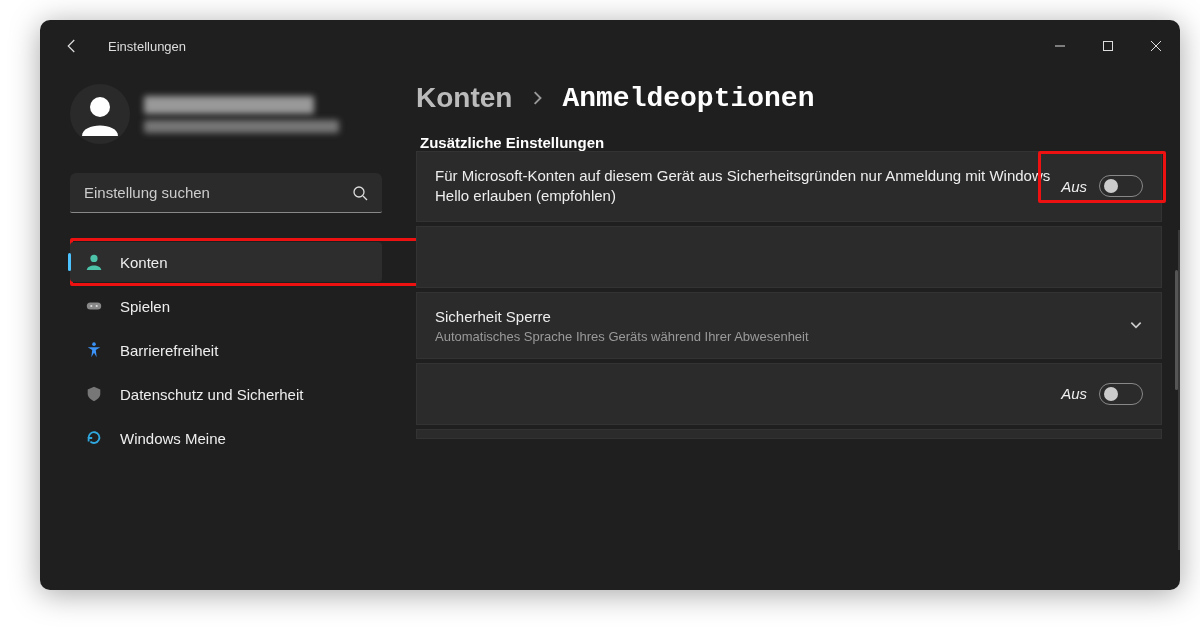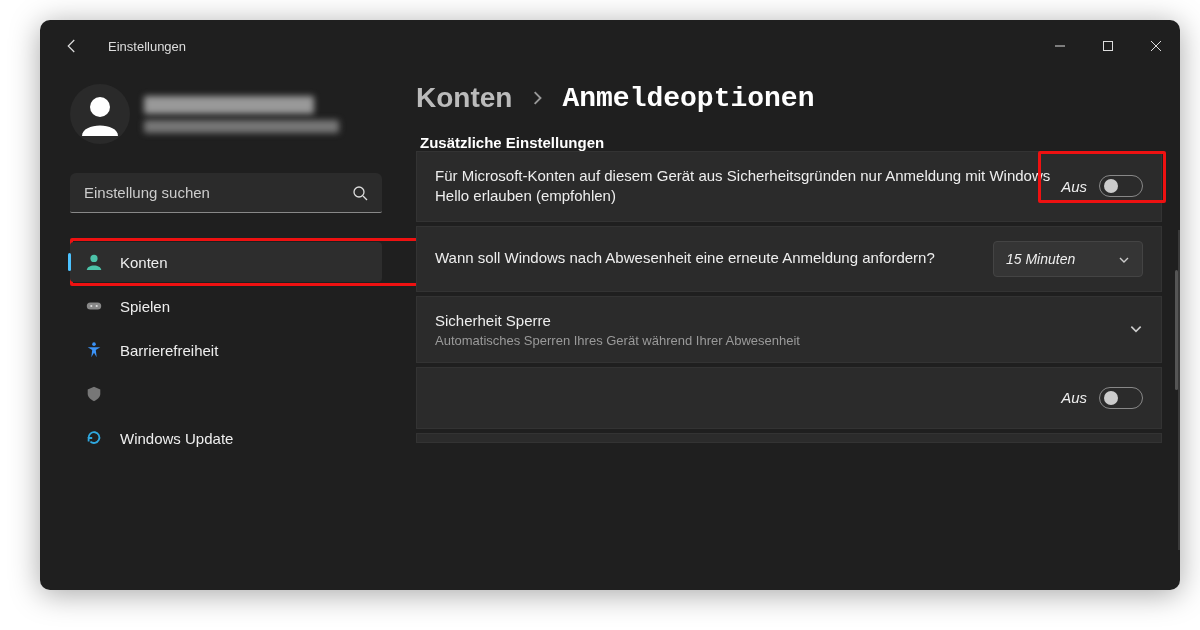--- a/index.html
+++ b/index.html
@@ -176,30 +176,31 @@
           </span>
           <span>Barrierefreiheit</span>
         </div>
 
         <div class="nav-item">
           <span class="nav-icon">
             <svg viewBox="0 0 20 20" width="18" height="18">
                 <path d="M10 2 L17 5 V10 C17 15 10 18 10 18 C10 18 3 15 3 10 V5 Z" fill="#777"></path>
               </svg>
           </span>
+          <span>Datenschutz und Sicherheit</span>
         </div>
 
         <div class="nav-item">
           <span class="nav-icon">
             <svg viewBox="0 0 20 20" width="18" height="18" fill="none" stroke="#2fa8e0" stroke-width="2">
                 <path d="M4 10 A6 6 0 1 1 6 14"></path>
                 <path d="M4 14 L4 10 L8 10"></path>
               </svg>
           </span>
-          <span>Windows Update</span>
+          <span>Windows Meine</span>
         </div>
       </div>
       <div class="scroll-track"></div>
     </div>
 
     <div class="main">
       <div class="breadcrumb">
         <span class="crumb-parent">Konten</span>
         <span class="crumb-sep">
           <svg viewBox="0 0 12 12" width="14" height="14" fill="none" stroke="#999" stroke-width="1.6">
@@ -220,39 +221,26 @@
             </div>
             <div class="card-right">
               <span class="toggle-label">Aus</span>
               <div class="toggle"></div>
             </div>
           </div>
           <div class="hl-toggle1"></div>
         </div>
 
         <div class="card">
-          <div class="card-text">
-            <span class="card-title">Wann soll Windows nach Abwesenheit eine erneute Anmeldung anfordern?</span>
-          </div>
-          <div class="card-right">
-            <div class="dropdown">
-              <span>15 Minuten</span>
-              <span class="chev">
-                <svg viewBox="0 0 12 12" width="12" height="12" fill="none" stroke="#ccc" stroke-width="1.4">
-                    <path d="M2 4 L6 8 L10 4"></path>
-                  </svg>
-              </span>
-            </div>
-          </div>
         </div>
 
         <div class="card">
           <div class="card-text">
             <span class="card-title">Sicherheit Sperre</span>
-            <span class="card-sub">Automatisches Sperren Ihres Gerät während Ihrer Abwesenheit</span>
+            <span class="card-sub">Automatisches Sprache Ihres Geräts während Ihrer Abwesenheit</span>
           </div>
           <div class="card-right">
             <span class="expand-chev">
               <svg viewBox="0 0 12 12" width="14" height="14" fill="none" stroke="#ccc" stroke-width="1.4">
                   <path d="M2 4 L6 8 L10 4"></path>
                 </svg>
             </span>
           </div>
         </div>
 

